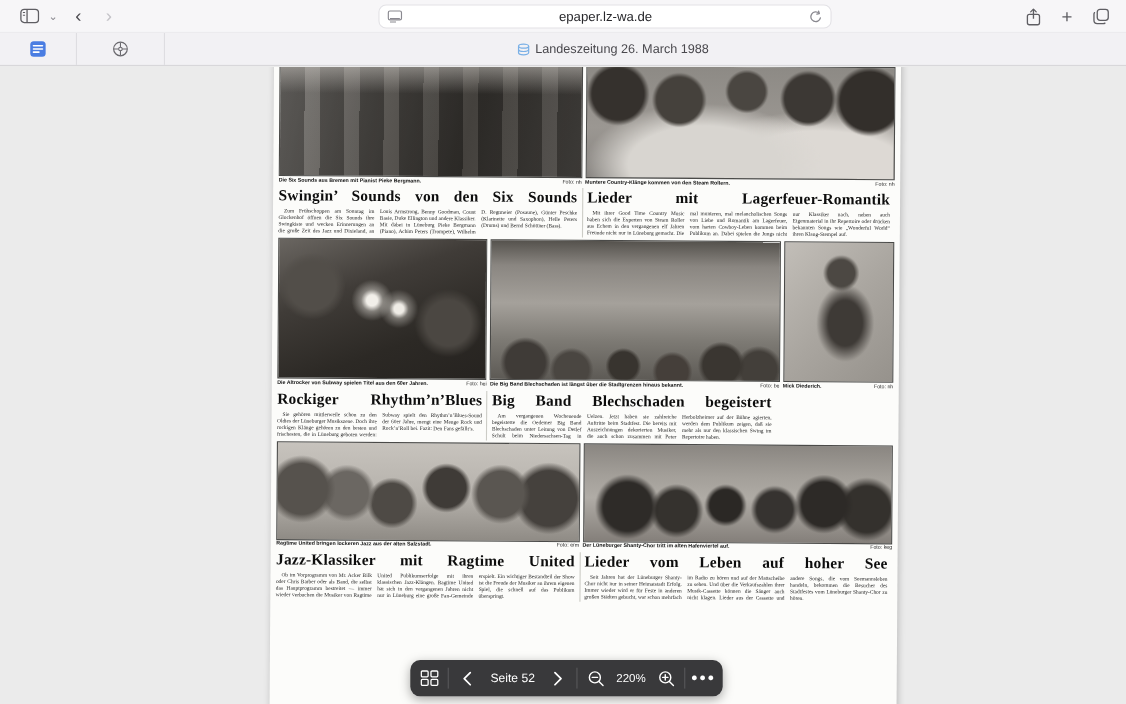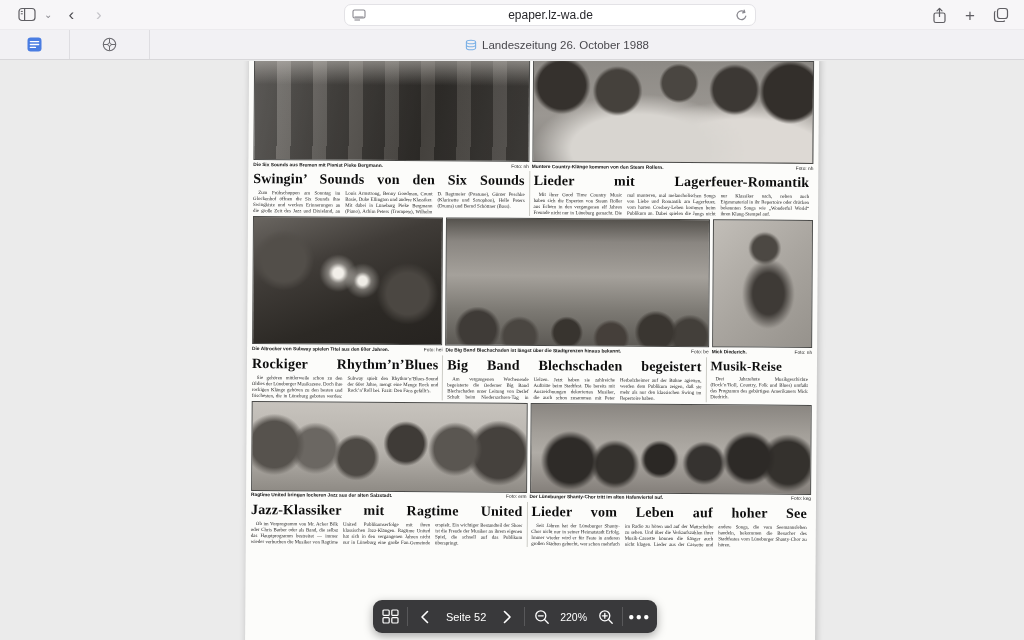--- a/index.html
+++ b/index.html
@@ -192,21 +192,21 @@
     </span>
   </div>
   <div class="active-tab">
     <span>
       <svg width="12" height="12" viewBox="0 0 12 12">
           <ellipse cx="6" cy="3" rx="4.6" ry="1.8" fill="none" stroke="#7ab0e6" stroke-width="1.1"></ellipse>
           <path d="M1.4 3 v3 c0 1 2.1 1.8 4.6 1.8 s4.6 -0.8 4.6 -1.8 v-3" fill="none" stroke="#7ab0e6" stroke-width="1.1"></path>
           <path d="M1.4 6 v3 c0 1 2.1 1.8 4.6 1.8 s4.6 -0.8 4.6 -1.8 v-3" fill="none" stroke="#7ab0e6" stroke-width="1.1"></path>
         </svg>
     </span>
-    <span class="tab-title">Landeszeitung 26. October 1988</span>
+    <span class="tab-title">Landeszeitung 26. March 1988</span>
   </div>
 </div>
 
 <div class="content">
   <div class="page">
 
     <div class="photo-row pr1">
       <figure class="pb w49">
         <div class="photo ph-six"></div>
         <figcaption class="cap">
@@ -259,24 +259,20 @@
     </div>
 
     <div class="article-row">
       <div class="article wA">
         <h2 class="hl">Rockiger Rhythm’n’Blues</h2>
         <p class="body c2">Sie gehören mittlerweile schon zu den Oldies der Lüneburger Musikszene. Doch ihre rockigen Klänge gehören zu den besten und frischesten, die in Lüneburg geboten werden: Subway spielt den Rhythm’n’Blues-Sound der 60er Jahre, mengt eine Menge Rock und Rock’n’Roll bei. Fazit: Den Fans gefällt’s.</p>
       </div>
       <div class="article wB">
         <h2 class="hl">Big Band Blechschaden begeistert</h2>
         <p class="body c3">Am vergangenen Wochenende begeisterte die Oedemer Big Band Blechschaden unter Leitung von Detlef Schult beim Niedersachsen-Tag in Uelzen. Jetzt haben sie zahlreiche Auftritte beim Stadtfest. Die bereits mit Auszeichnungen dekorierten Musiker, die auch schon zusammen mit Peter Herbolzheimer auf der Bühne agierten, werden dem Publikum zeigen, daß sie mehr als nur den klassischen Swing im Repertoire haben.</p>
-      </div>
-      <div class="article wC">
-        <h2 class="hl small">Musik-Reise</h2>
-        <p class="body c1">Drei Jahrzehnte Musikgeschichte (Rock’n’Roll, Country, Folk und Blues) umfaßt das Programm des gebürtigen Amerikaners Mick Diedrich.</p>
       </div>
     </div>
 
     <div class="photo-row pr3">
       <figure class="pb w49">
         <div class="photo ph-ragtime"></div>
         <figcaption class="cap">
             <span>Ragtime United bringen lockeren Jazz aus der alten Salzstadt.</span>
             <span class="credit">Foto: erm</span>
           </figcaption>

